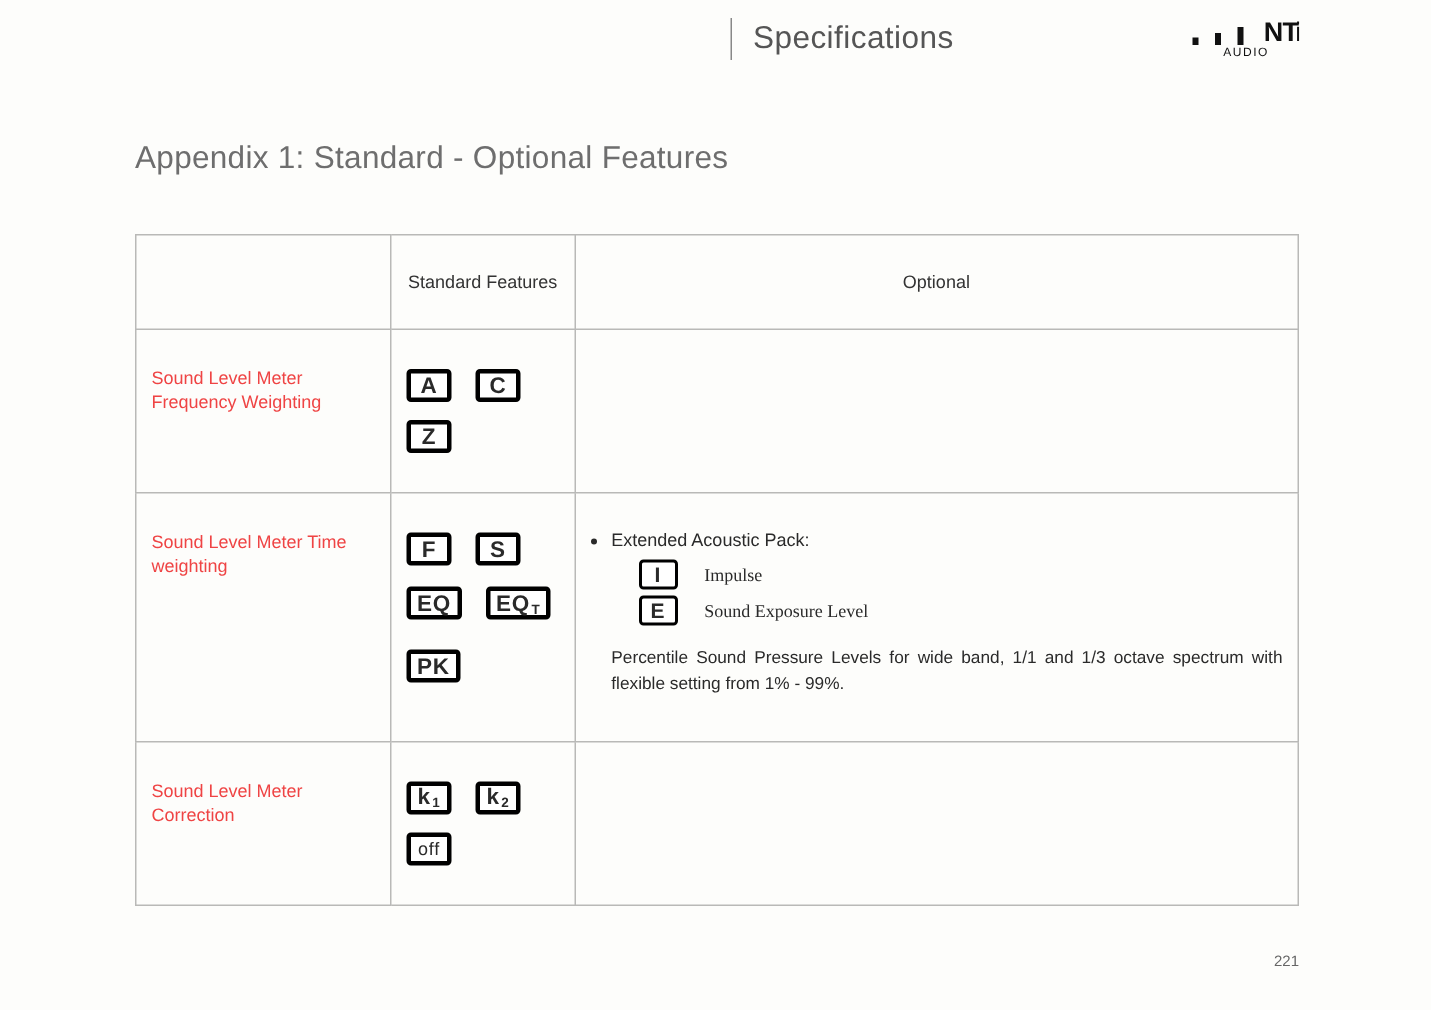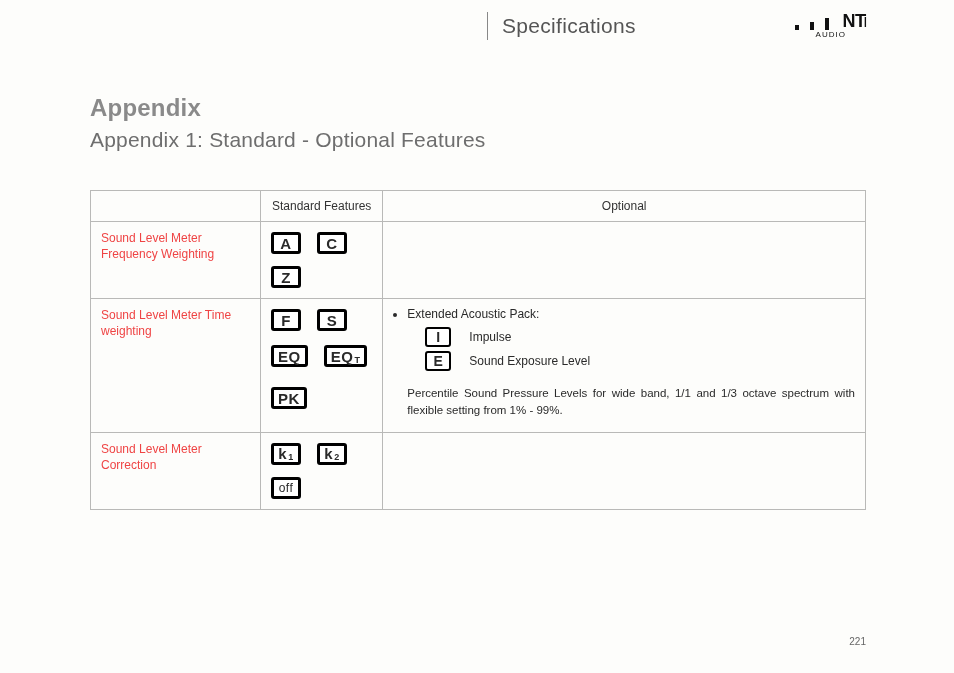--- a/index.html
+++ b/index.html
@@ -50,21 +50,21 @@
       margin-bottom: 38px;
     }
 
     table.feat {
       width: 100%;
       border-collapse: collapse;
       font-size: 12px;
     }
     table.feat th, table.feat td {
       border: 1px solid #b9b9b7;
-      padding: 8px 10px;
+      padding: 24px 10px;
       vertical-align: top;
       text-align: left;
       font-weight: 400;
     }
     table.feat th { text-align: center; font-weight: 400; color:#333; }
     table.feat th.empty { border-top:1px solid #b9b9b7; }
     .col-label { width: 170px; color:#ef4444; line-height: 1.35; }
 
     .icon-row { display:flex; flex-wrap: wrap; gap: 12px 16px; padding: 2px 0; }
     .icon-box {
@@ -75,21 +75,21 @@
       font-weight: 900; font-size: 15px; letter-spacing: 0.5px;
       border-radius: 3px; line-height: 1;
     }
     .icon-box.small { font-size: 14px; min-width:26px; height:20px; border-width:2px; }
     .icon-box .sub { font-size: 9px; font-weight:900; position:relative; top:4px; margin-left:1px; }
     .icon-box.low { font-weight:400; font-size:12px; text-transform:none; }
 
     ul.opt { list-style: disc; padding-left: 14px; }
     ul.opt .head { margin-bottom: 6px; }
     .opt-item { display:flex; align-items:center; gap: 18px; margin: 4px 0 4px 18px; }
-    .opt-text { font-size: 12px; }
+    .opt-text { font-size: 12px; font-family: Liberation Serif, serif; }
     .opt-para { font-size: 11.5px; line-height:1.5; text-align:justify; margin: 14px 0 4px 0; }
 
     .pagenum { position:absolute; right: 88px; bottom: 26px; font-size: 10px; color:#666; }
   </style>
 </head>
 <body>
 
 <div class="header">
   <div class="header-divider"></div>
   <div class="header-title">Specifications</div>
@@ -98,21 +98,20 @@
       <span class="bar b1"></span>
       <span class="bar b2"></span>
       <span class="bar b3"></span>
       <span class="logo-nti">NT<span class="islim">i</span></span>
     </div>
     <div class="logo-sub">AUDIO</div>
   </div>
 </div>
 
 <div class="content">
-  <h1 class="appx">Appendix</h1>
   <h2 class="sub">Appendix 1: Standard - Optional Features</h2>
 
   <table class="feat">
     <thead>
       <tr>
         <th class="empty col-label"></th>
         <th>Standard Features</th>
         <th>Optional</th>
       </tr>
     </thead>

